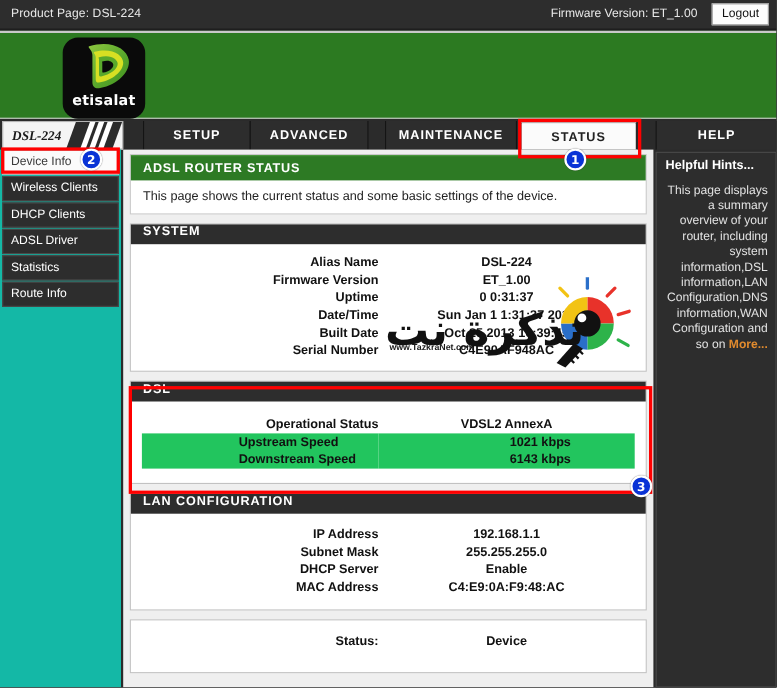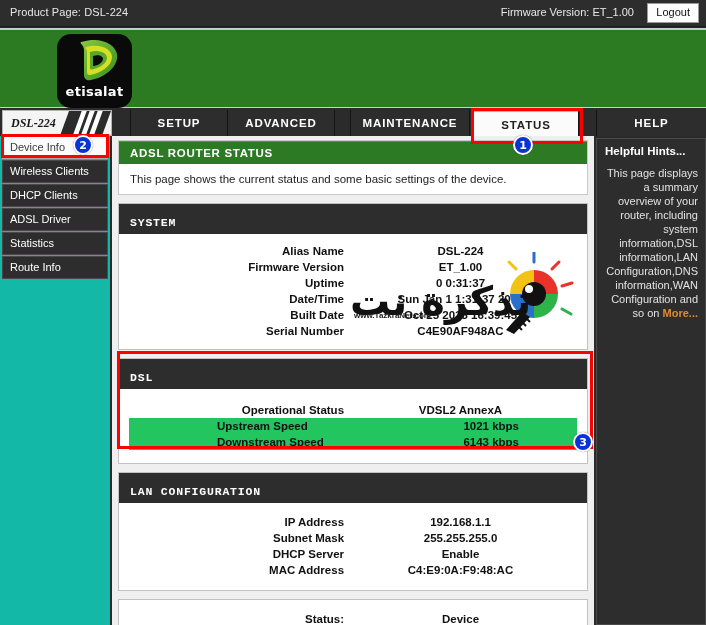--- a/index.html
+++ b/index.html
@@ -159,22 +159,21 @@
     font-size: 11.5px; font-weight: bold;
     letter-spacing: .7px;
     padding: 5px 0 5px 11px;
     border-top: 1px solid #4b9a3d;
   }
   .bar-dark {
     background: #2d2d2d;
     color: #ffffff;
     font-size: 11.5px; font-weight: bold;
     letter-spacing: .8px;
-    padding: 12px 0 5px 11px;
-    font-family: Liberation Mono, monospace;
+    padding: 1px 0 5px 11px;
   }
   .panel-body { padding: 9px 10px 10px 10px; }
   .intro {
     font-size: 11.5px; color: #222; padding: 9px 0 9px 11px;
   }
 
   table.kv { width: 100%; border-collapse: collapse; }
   table.kv td {
     font-size: 11.5px; font-weight: bold;
     color: #111; padding: 2px 0;

